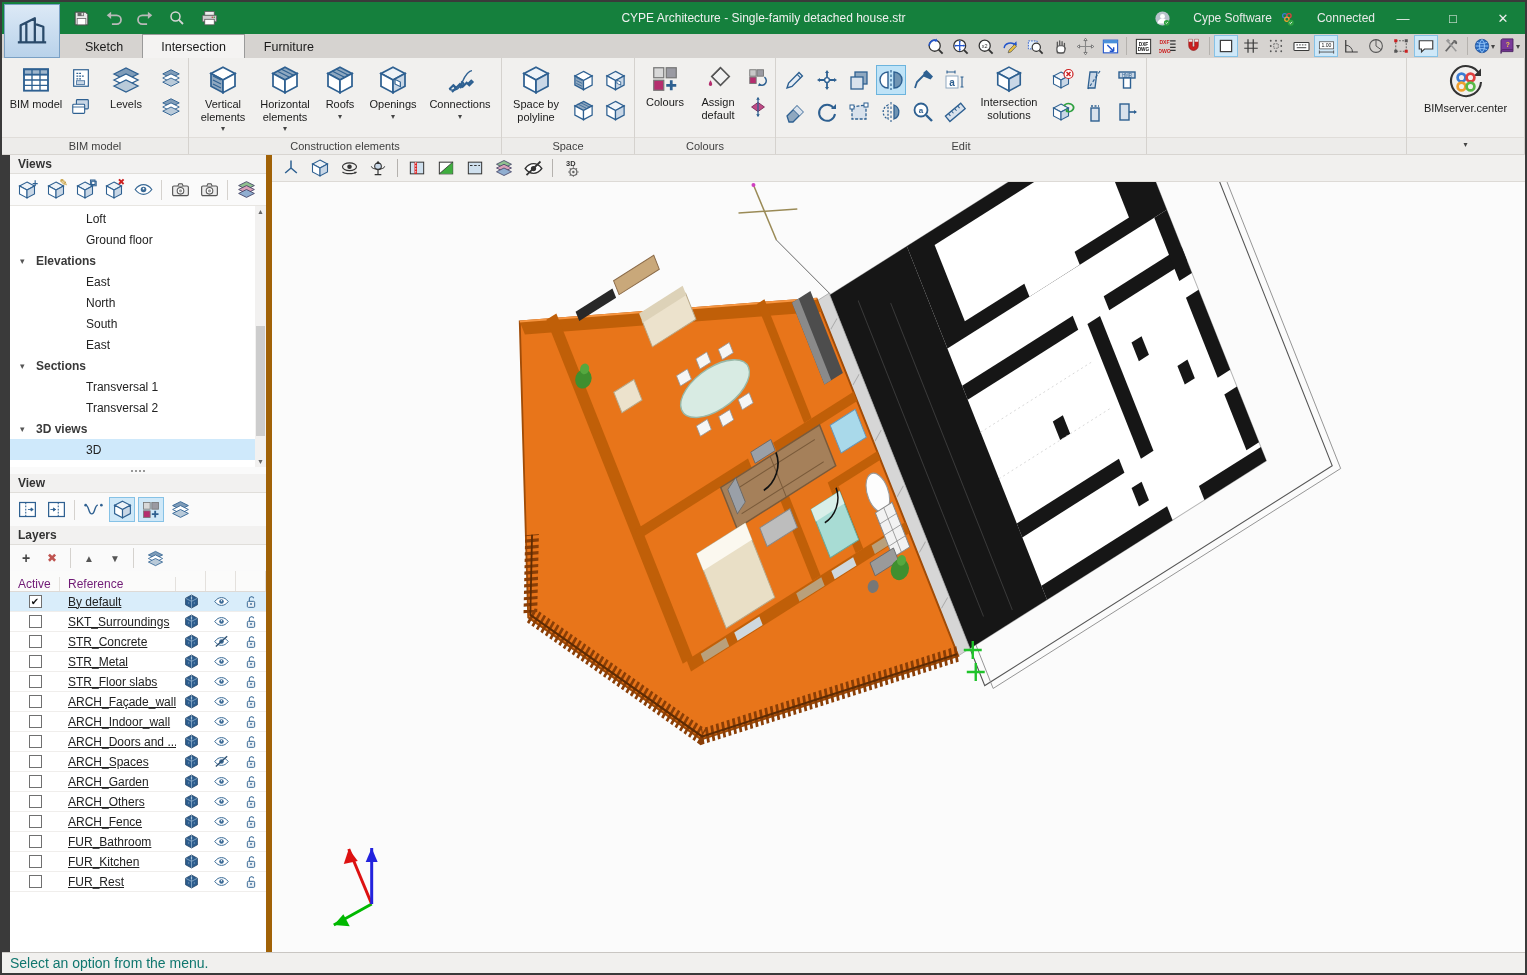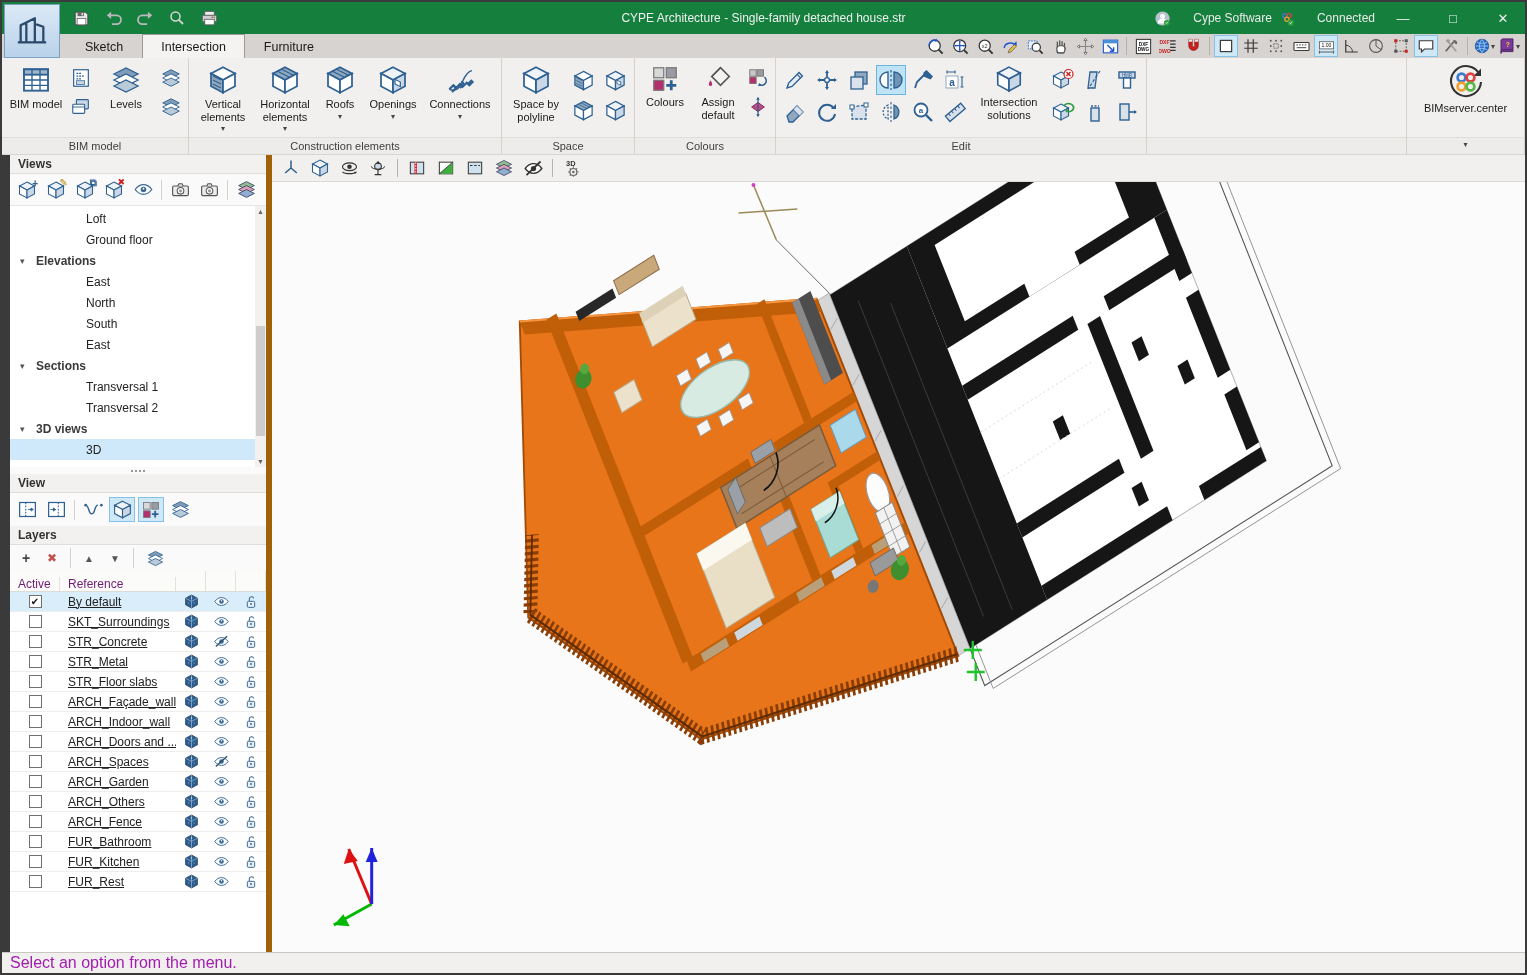--- a/index.html
+++ b/index.html
@@ -80,21 +80,21 @@
   .sidefill{flex:1;background:#fff;}
 
   
   .viewport{flex:1;display:flex;flex-direction:column;min-width:0;background:#fbfbfb;}
   .vptools{height:27px;background:#f1f0ee;border-bottom:1px solid #dddad6;display:flex;align-items:center;padding:0 6px;gap:3px;flex:0 0 27px;}
   .vptool{width:26px;height:23px;display:flex;align-items:center;justify-content:center;}
   .canvas{flex:1;position:relative;background:#fbfbfb;}
   .canvas svg{position:absolute;inset:0;}
 
   
-  .statusbar{height:21px;background:#f1f0ee;border-top:1px solid #c9c6c2;font-size:16px;color:#a21caf;display:flex;align-items:center;padding:0 8px;flex:0 0 21px;}
+  .statusbar{height:21px;background:#f1f0ee;border-top:1px solid #c9c6c2;font-size:14px;color:#0f766e;display:flex;align-items:center;padding:0 8px;flex:0 0 21px;}
 
   .ic{display:block;}
   svg text{font-family:"Liberation Sans",sans-serif;}
 </style>
 </head>
 <body>
 
 <svg width="0" height="0" style="position:absolute">
 <defs>
 <symbol id="i-cube" viewBox="0 0 24 24">

